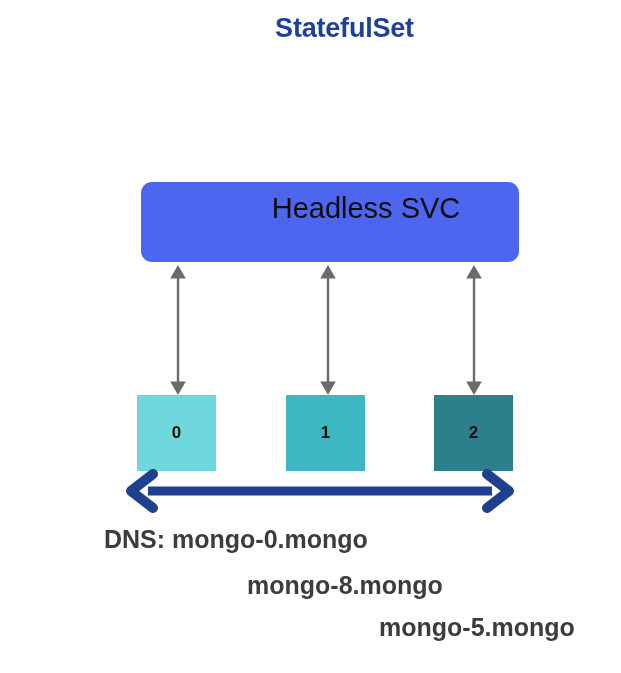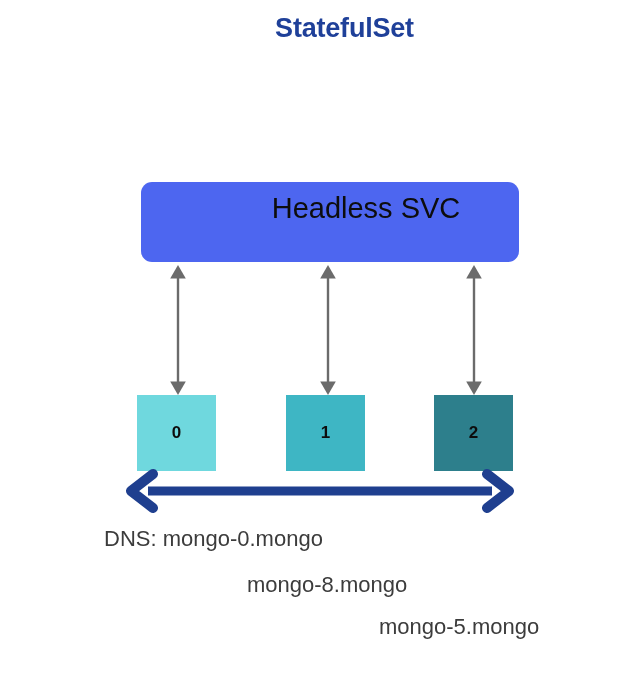--- a/index.html
+++ b/index.html
@@ -110,22 +110,22 @@
     left: 122px;
     top: 468px;
     width: 396px;
     height: 46px;
   }
   #ordering-arrow svg { display: block; }
 
   
   .pod-dns-caption {
     position: absolute;
-    font-size: 22px;
-    font-weight: normal;
+    font-size: 25px;
+    font-weight: bold;
     color: #3c3c3c;
     line-height: 26px;
     white-space: nowrap;
   }
   #pod-dns-caption-0 { left: 104px; top: 526px; }
   #pod-dns-caption-1 { left: 247px; top: 572px; }
   #pod-dns-caption-2 { left: 379px; top: 614px; }
 </style>
 </head>
 <body>

